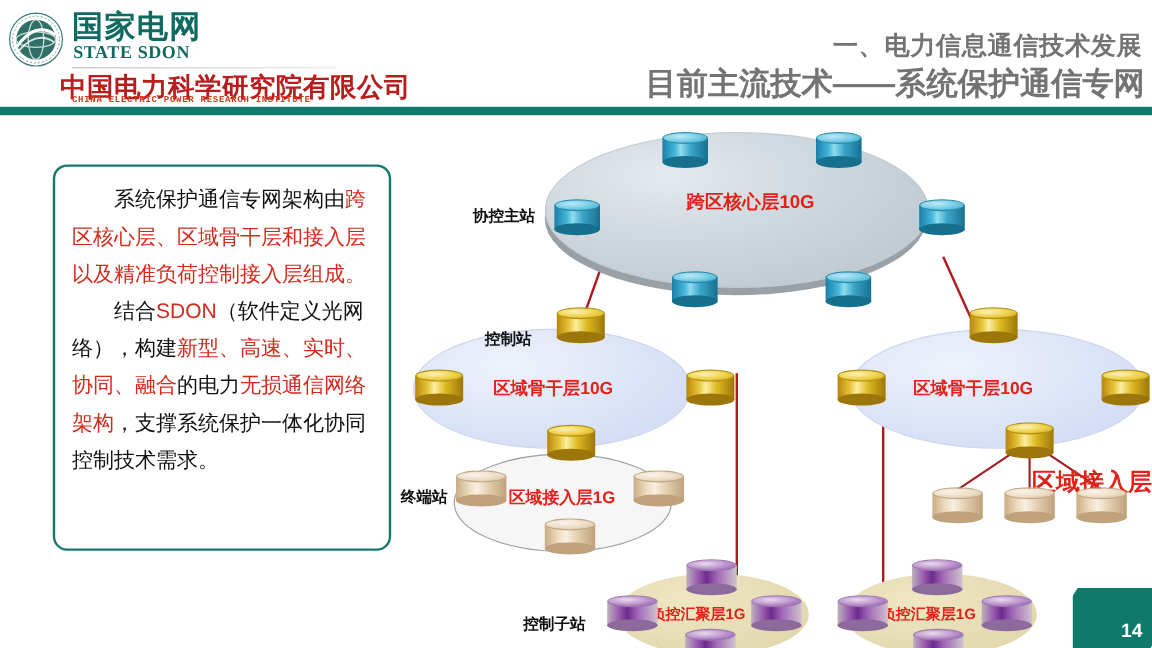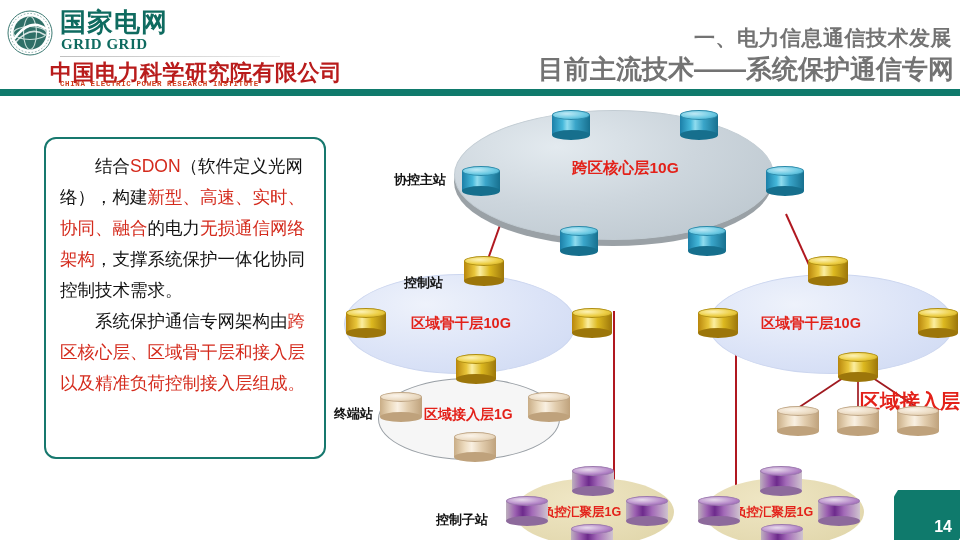--- a/index.html
+++ b/index.html
@@ -129,33 +129,33 @@
         <circle cx="24" cy="24" r="22" fill="none" stroke="#3e7b74" stroke-width="1"></circle>
         <circle cx="24" cy="24" r="19.5" fill="none" stroke="#3e7b74" stroke-width="0.6" stroke-dasharray="1.6 1.8"></circle>
         <circle cx="24" cy="24" r="16.5" fill="#2f6f67"></circle>
         <ellipse cx="24" cy="24" rx="16.5" ry="6.5" fill="none" stroke="#c9ded9" stroke-width="1.1"></ellipse>
         <ellipse cx="24" cy="24" rx="6.5" ry="16.5" fill="none" stroke="#c9ded9" stroke-width="1.1"></ellipse>
         <path d="M8 30 Q24 8 40 20" fill="none" stroke="#ffffff" stroke-width="2.6"></path>
         <path d="M9 34 Q24 16 39 26" fill="none" stroke="#ffffff" stroke-width="1.6" opacity=".8"></path>
       </svg>
     </div>
     <div class="hdr-cn">国家电网</div>
-    <div class="hdr-en">GRID GRID</div>
+    <div class="hdr-en">STATE SDON</div>
     <div class="hdr-rule"></div>
     <div class="hdr-cn2">中国电力科学研究院有限公司</div>
     <div class="hdr-en2">CHINA ELECTRIC POWER RESEARCH INSTITUTE</div>
 
     <div class="hdr-sub">一、电力信息通信技术发展</div>
     <div class="hdr-title">目前主流技术——系统保护通信专网</div>
     <div class="hdr-bar"></div>
   </div>
 
   <div class="textbox">
+    <p class="tb-p second"><span>系统保护通信专网架构由</span><span class="r">跨区核心层、区域骨干层和接入层以及精准负荷控制接入层</span><span class="r">组成。</span></p>
     <p class="tb-p"><span>结合</span><span class="r">SDON</span><span>（软件定义光网络），构建</span><span class="r">新型、高速、实时、协同、融合</span><span>的电力</span><span class="r">无损通信网络架构</span><span>，支撑系统保护一体化协同控制技术需求。</span></p>
-    <p class="tb-p second"><span>系统保护通信专网架构由</span><span class="r">跨区核心层、区域骨干层和接入层以及精准负荷控制接入层</span><span class="r">组成。</span></p>
   </div>
 
   <div id="diagram">
 
     <svg class="links">
       <g stroke="#b01820" stroke-width="2" fill="none">
         <line x1="146" y1="180" x2="168" y2="118"></line>
         <line x1="478" y1="180" x2="450" y2="118"></line>
         <line x1="278" y1="388" x2="278" y2="215"></line>
         <line x1="400" y1="412" x2="400" y2="215"></line>

